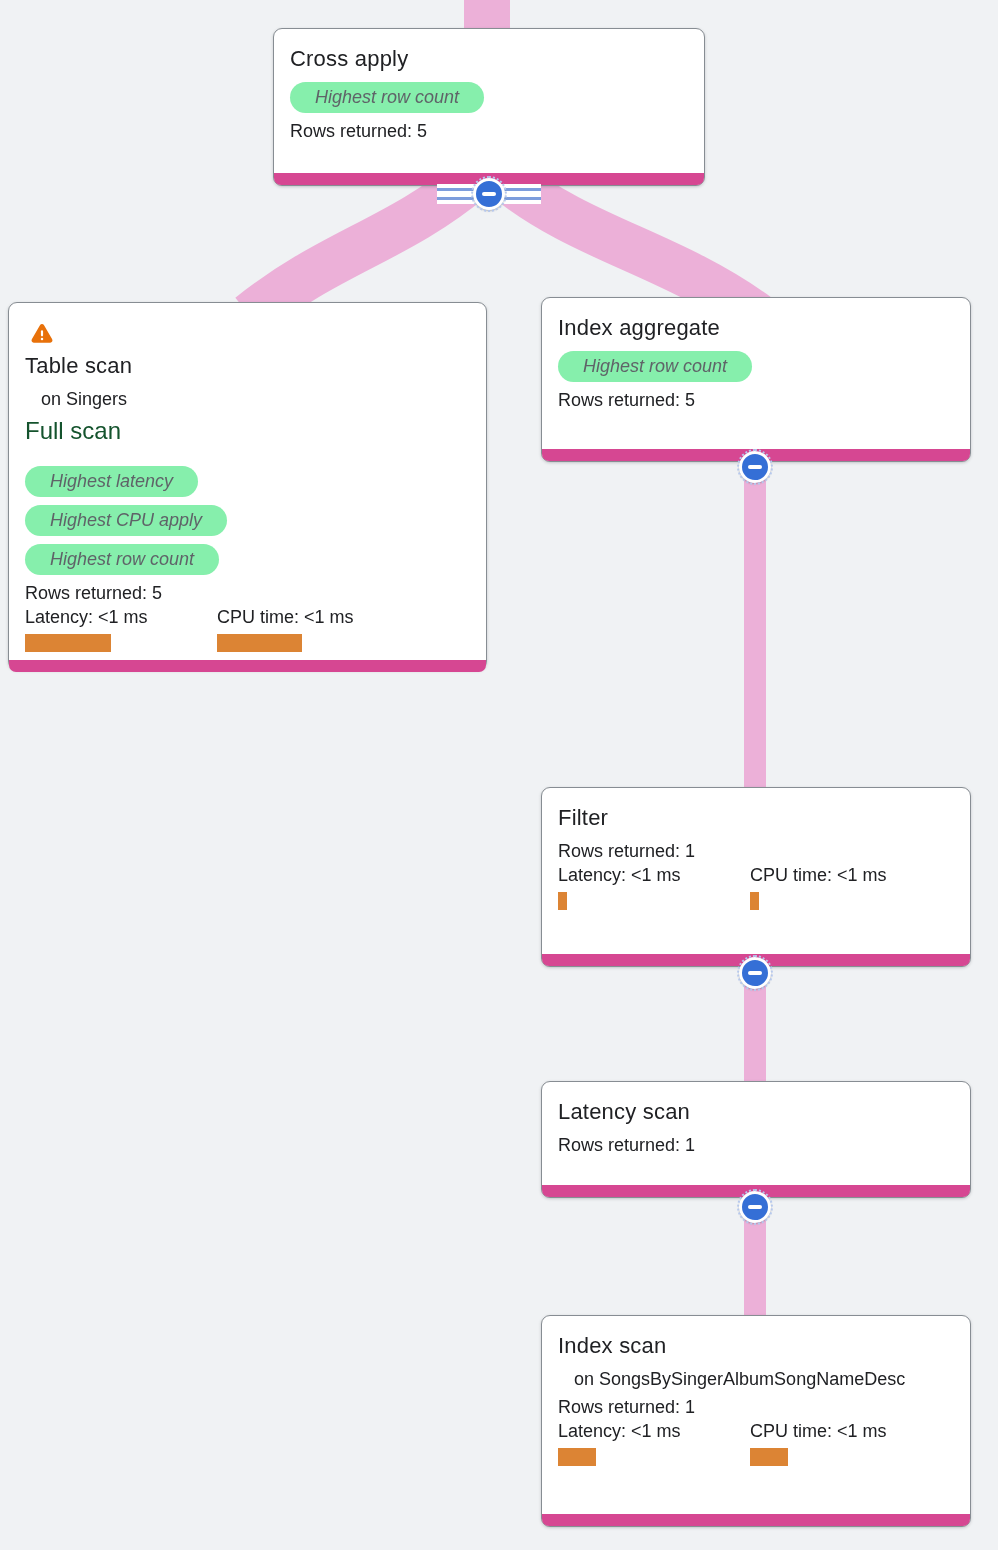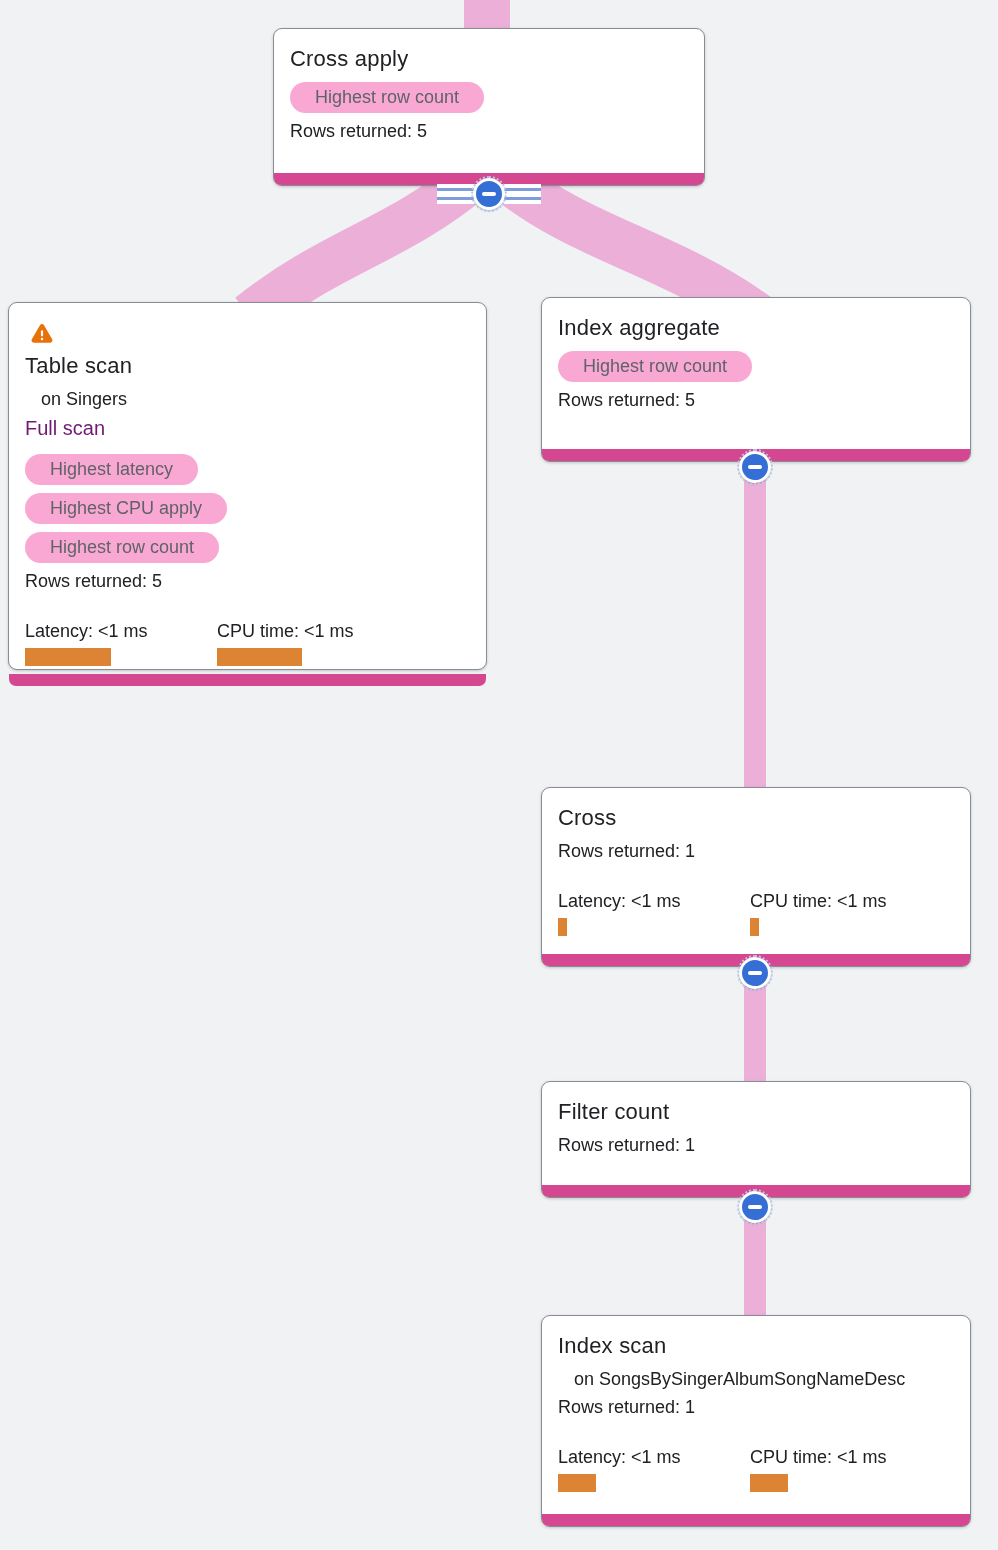--- a/index.html
+++ b/index.html
@@ -13,27 +13,27 @@
     position:absolute;z-index:1;display:flex;flex-direction:column;
     background:#ffffff;border:1.5px solid #878d93;border-radius:9px;
     box-shadow:0 1px 3px rgba(60,64,67,.25);box-sizing:border-box;cursor:pointer;
   }
   .node-body{padding:15px 16px 8px 16px;flex:1 1 auto;}
   .node-footer{
     height:12px;flex:0 0 auto;background:#d64792;border-radius:0 0 7px 7px;
   }
   .node-title{font-size:22px;font-weight:500;letter-spacing:.2px;margin:2px 0 10px 0;color:#202124;}
   .node-subtitle{font-size:18px;margin:0 0 7px 16px;color:#202124;}
-  .node-note{font-size:20px;margin:0 0 14px 0;color:#701a75;}
+  .node-note{font-size:24px;margin:0 0 21px 0;color:#14532d;}
   .badge{
-    display:table;background:#f9a8d4;color:#5f6368;font-size:18px;
-    padding:5px 25px;border-radius:18px;margin:0 0 8px 0;white-space:nowrap;
+    display:table;background:#86efac;color:#5f6368;font-size:18px;
+    padding:5px 25px;border-radius:18px;margin:0 0 8px 0;white-space:nowrap;font-style:italic;
   }
   .node-rows{font-size:18px;margin:2px 0 0 0;color:#202124;}
-  .metrics{display:flex;margin-top:29px;}
+  .metrics{display:flex;margin-top:3px;}
   .metric{width:192px;flex:0 0 auto;}
   .metric-label{font-size:18px;color:#202124;}
   .metric-bar{height:18px;margin-top:6px;background:#dc8434;}
 
   .icon-row{display:flex;align-items:flex-start;flex-direction:column;}
   .icon-col{flex:0 0 auto;width:26px;margin:3px 19px 0 4px;}
   .content-col{flex:1 1 auto;}
 
   .collapse-btn{
     position:absolute;z-index:3;width:26px;height:26px;border-radius:50%;
@@ -112,39 +112,39 @@
     <div class="node-body">
       <div class="node-title">Index aggregate</div>
       <span class="badge">Highest row count</span>
       <div class="node-rows">Rows returned: 5</div>
     </div>
     <div class="node-footer"></div>
   </div>
 
   <div class="node" style="left:541px;top:787px;width:430px;height:180px;">
     <div class="node-body">
-      <div class="node-title">Cross</div>
+      <div class="node-title">Filter</div>
       <div class="node-rows">Rows returned: 1</div>
       <div class="metrics">
         <div class="metric">
           <div class="metric-label">Latency: &lt;1 ms</div>
           <div class="metric-bar" style="width:9px"></div>
         </div>
         <div class="metric">
           <div class="metric-label">CPU time: &lt;1 ms</div>
           <div class="metric-bar" style="width:9px"></div>
         </div>
       </div>
     </div>
     <div class="node-footer"></div>
   </div>
 
   <div class="node" style="left:541px;top:1081px;width:430px;height:117px;">
     <div class="node-body">
-      <div class="node-title">Filter count</div>
+      <div class="node-title">Latency scan</div>
       <div class="node-rows">Rows returned: 1</div>
     </div>
     <div class="node-footer"></div>
   </div>
 
   <div class="node" style="left:541px;top:1315px;width:430px;height:212px;">
     <div class="node-body">
       <div class="node-title">Index scan</div>
       <div class="node-subtitle">on SongsBySingerAlbumSongNameDesc</div>
       <div class="node-rows">Rows returned: 1</div>

